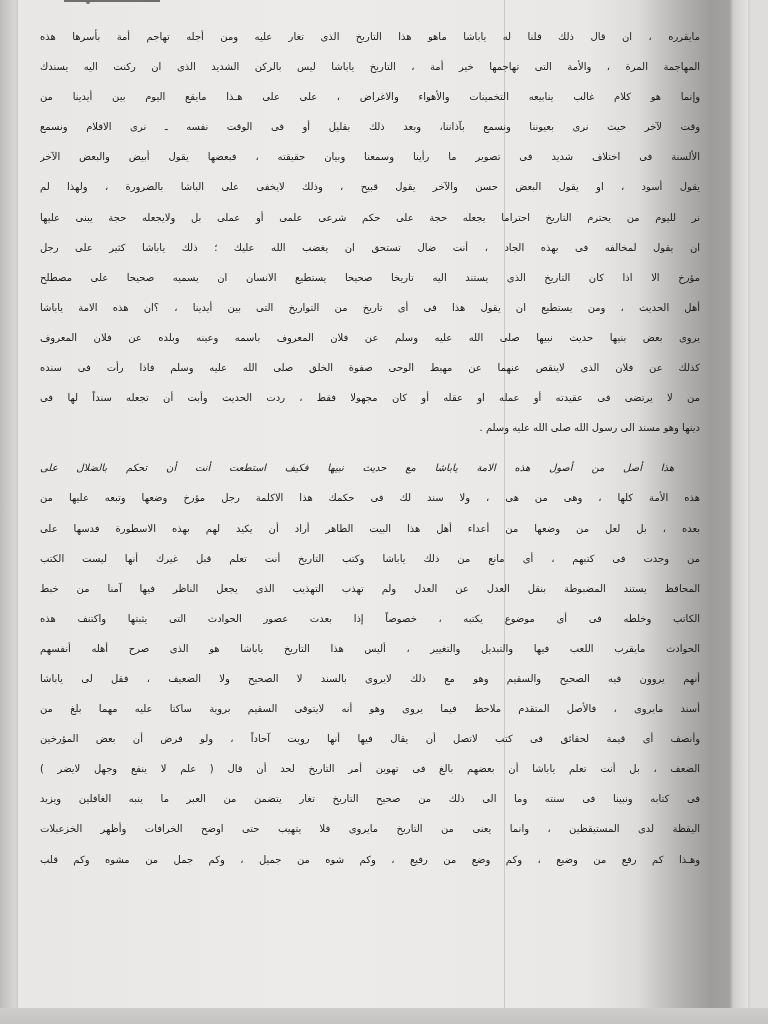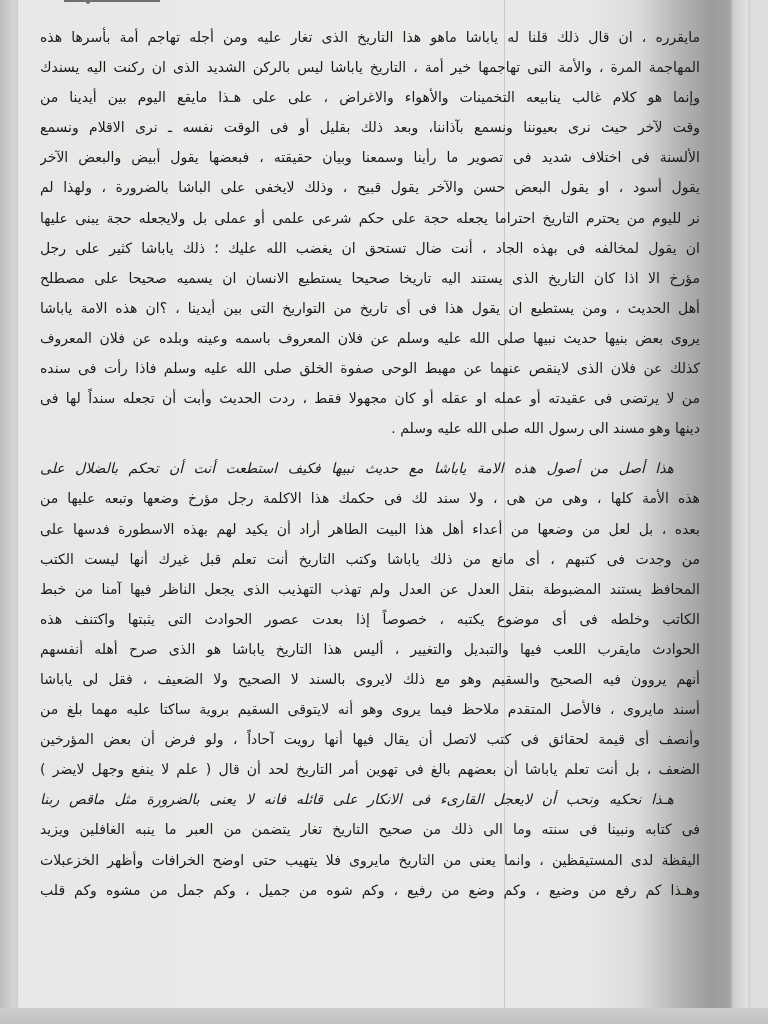--- a/index.html
+++ b/index.html
@@ -61,21 +61,21 @@
     border-radius: 50%;
     background: #6f6e6c;
   }
   .text-block {
     position: absolute;
     left: 22px;
     top: 26px;
     width: 660px;
     direction: rtl;
     font-family: "DejaVu Sans", sans-serif;
-    font-size: 14px;
+    font-size: 10px;
     color: #1b1a19;
   }
   .line {
     height: 30.1px;
     line-height: 30.1px;
     white-space: nowrap;
     overflow: hidden;
     text-align: justify;
     text-align-last: justify;
   }
@@ -136,21 +136,20 @@
         <div class="line">المحافظ يستند المضبوطة بنقل العدل عن العدل ولم تهذب التهذيب الذى يجعل الناظر فيها آمنا من خبط</div>
         <div class="line">الكاتب وخلطه فى أى موضوع يكتبه ، خصوصاً إذا بعدت عصور الحوادث التى يثبتها واكتنف هذه</div>
         <div class="line">الحوادث مايقرب اللعب فيها والتبديل والتغيير ، أليس هذا التاريخ ياباشا هو الذى صرح أهله أنفسهم</div>
         <div class="line">أنهم يروون فيه الصحيح والسقيم وهو مع ذلك لايروى بالسند لا الصحيح ولا الضعيف ، فقل لى ياباشا</div>
         <div class="line">أسند مايروى ، فالأصل المتقدم ملاحظ فيما يروى وهو أنه لايتوقى السقيم بروية ساكتا عليه مهما بلغ من</div>
         <div class="line">وأنصف أى قيمة لحقائق فى كتب لاتصل أن يقال فيها أنها رويت آحاداً ، ولو فرض أن بعض المؤرخين</div>
         <div class="line">الضعف ، بل أنت تعلم ياباشا أن بعضهم بالغ فى تهوين أمر التاريخ لحد أن قال ( علم لا ينفع وجهل لايضر )</div>
       </div>
 
       <div>
-        <div class="line indent">هـذا نحكيه ونحب أن لايعجل القارىء فى الانكار على قائله فانه لا يعنى بالضرورة مثل ماقص ربنا</div>
         <div class="line">فى كتابه ونبينا فى سنته وما الى ذلك من صحيح التاريخ تغار يتضمن من العبر ما ينبه الغافلين ويزيد</div>
         <div class="line">اليقظة لدى المستيقظين ، وانما يعنى من التاريخ مايروى فلا يتهيب حتى اوضح الخرافات وأظهر الخزعبلات</div>
         <div class="line">وهـذا كم رفع من وضيع ، وكم وضع من رفيع ، وكم شوه من جميل ، وكم جمل من مشوه وكم قلب</div>
       </div>
     </div>
   </div>
   <div class="bottom-edge"></div>
 </div>
 
 </body></html>

